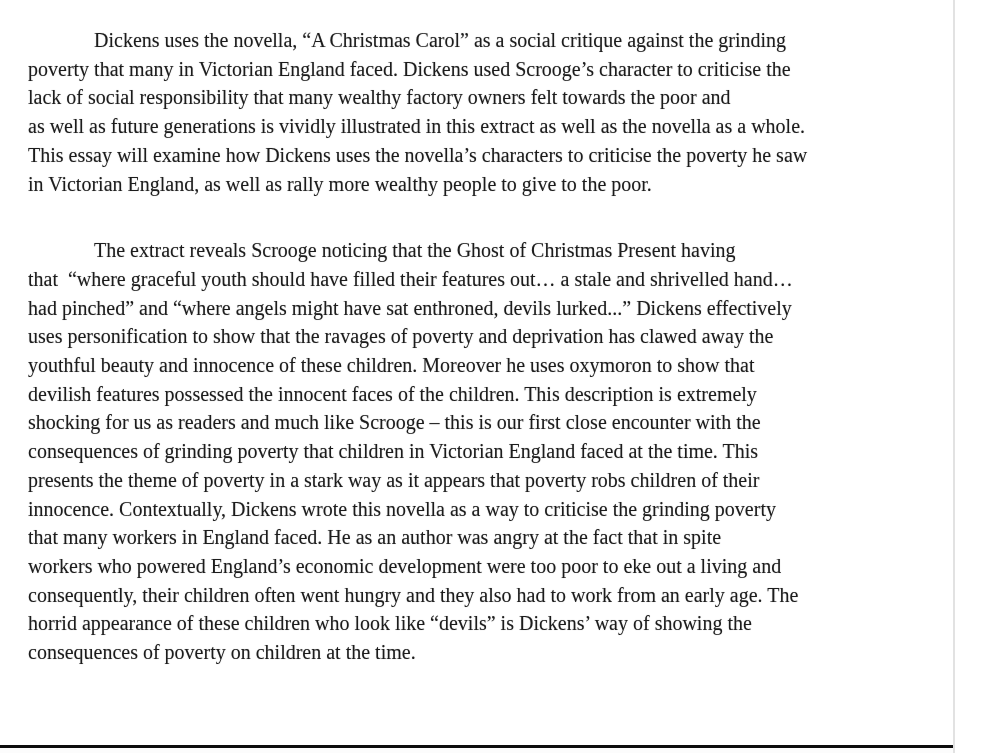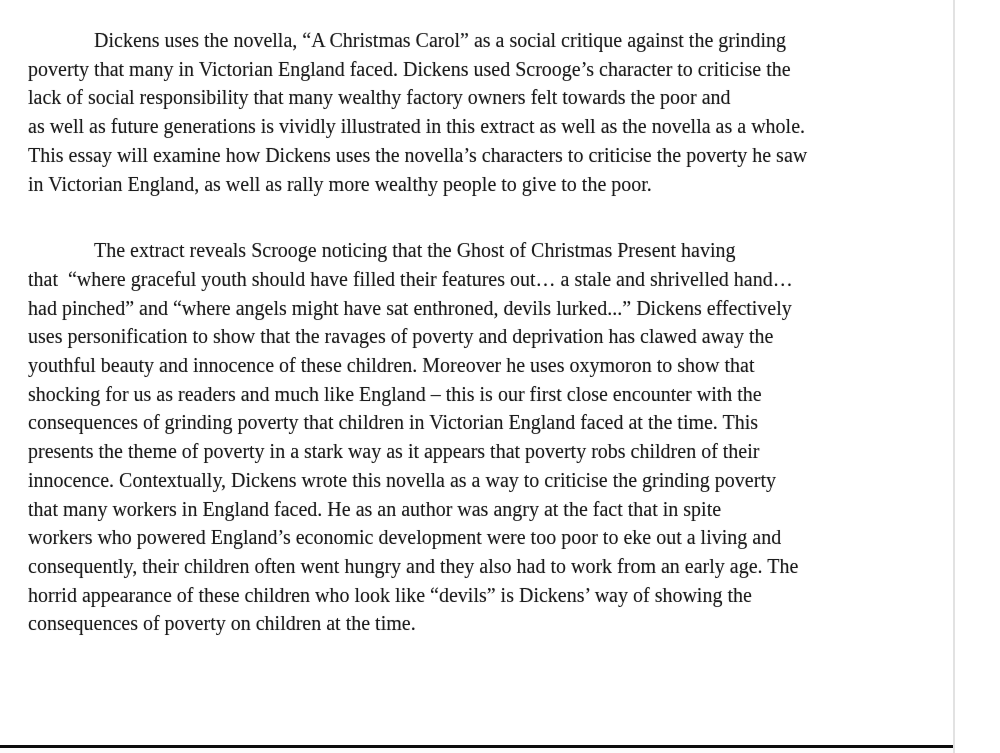--- a/index.html
+++ b/index.html
@@ -72,21 +72,22 @@
         <div class="line">as well as future generations is vividly illustrated in this extract as well as the novella as a whole.</div>
         <div class="line">This essay will examine how Dickens uses the novella’s characters to criticise the poverty he saw</div>
         <div class="line">in Victorian England, as well as rally more wealthy people to give to the poor.</div>
       </div>
     <div class="paragraph">
         <div class="line first">The extract reveals Scrooge noticing that the Ghost of Christmas Present having</div>
         <div class="line">that  “where graceful youth should have filled their features out… a stale and shrivelled hand…</div>
         <div class="line">had pinched” and “where angels might have sat enthroned, devils lurked...” Dickens effectively</div>
         <div class="line">uses personification to show that the ravages of poverty and deprivation has clawed away the</div>
         <div class="line">youthful beauty and innocence of these children. Moreover he uses oxymoron to show that</div>
-        <div class="line">shocking for us as readers and much like England – this is our first close encounter with the</div>
+        <div class="line">devilish features possessed the innocent faces of the children. This description is extremely</div>
+        <div class="line">shocking for us as readers and much like Scrooge – this is our first close encounter with the</div>
         <div class="line">consequences of grinding poverty that children in Victorian England faced at the time. This</div>
         <div class="line">presents the theme of poverty in a stark way as it appears that poverty robs children of their</div>
         <div class="line">innocence. Contextually, Dickens wrote this novella as a way to criticise the grinding poverty</div>
         <div class="line">that many workers in England faced. He as an author was angry at the fact that in spite</div>
         <div class="line">workers who powered England’s economic development were too poor to eke out a living and</div>
         <div class="line">consequently, their children often went hungry and they also had to work from an early age. The</div>
         <div class="line">horrid appearance of these children who look like “devils” is Dickens’ way of showing the</div>
         <div class="line">consequences of poverty on children at the time.</div>
       </div>
   </div>

